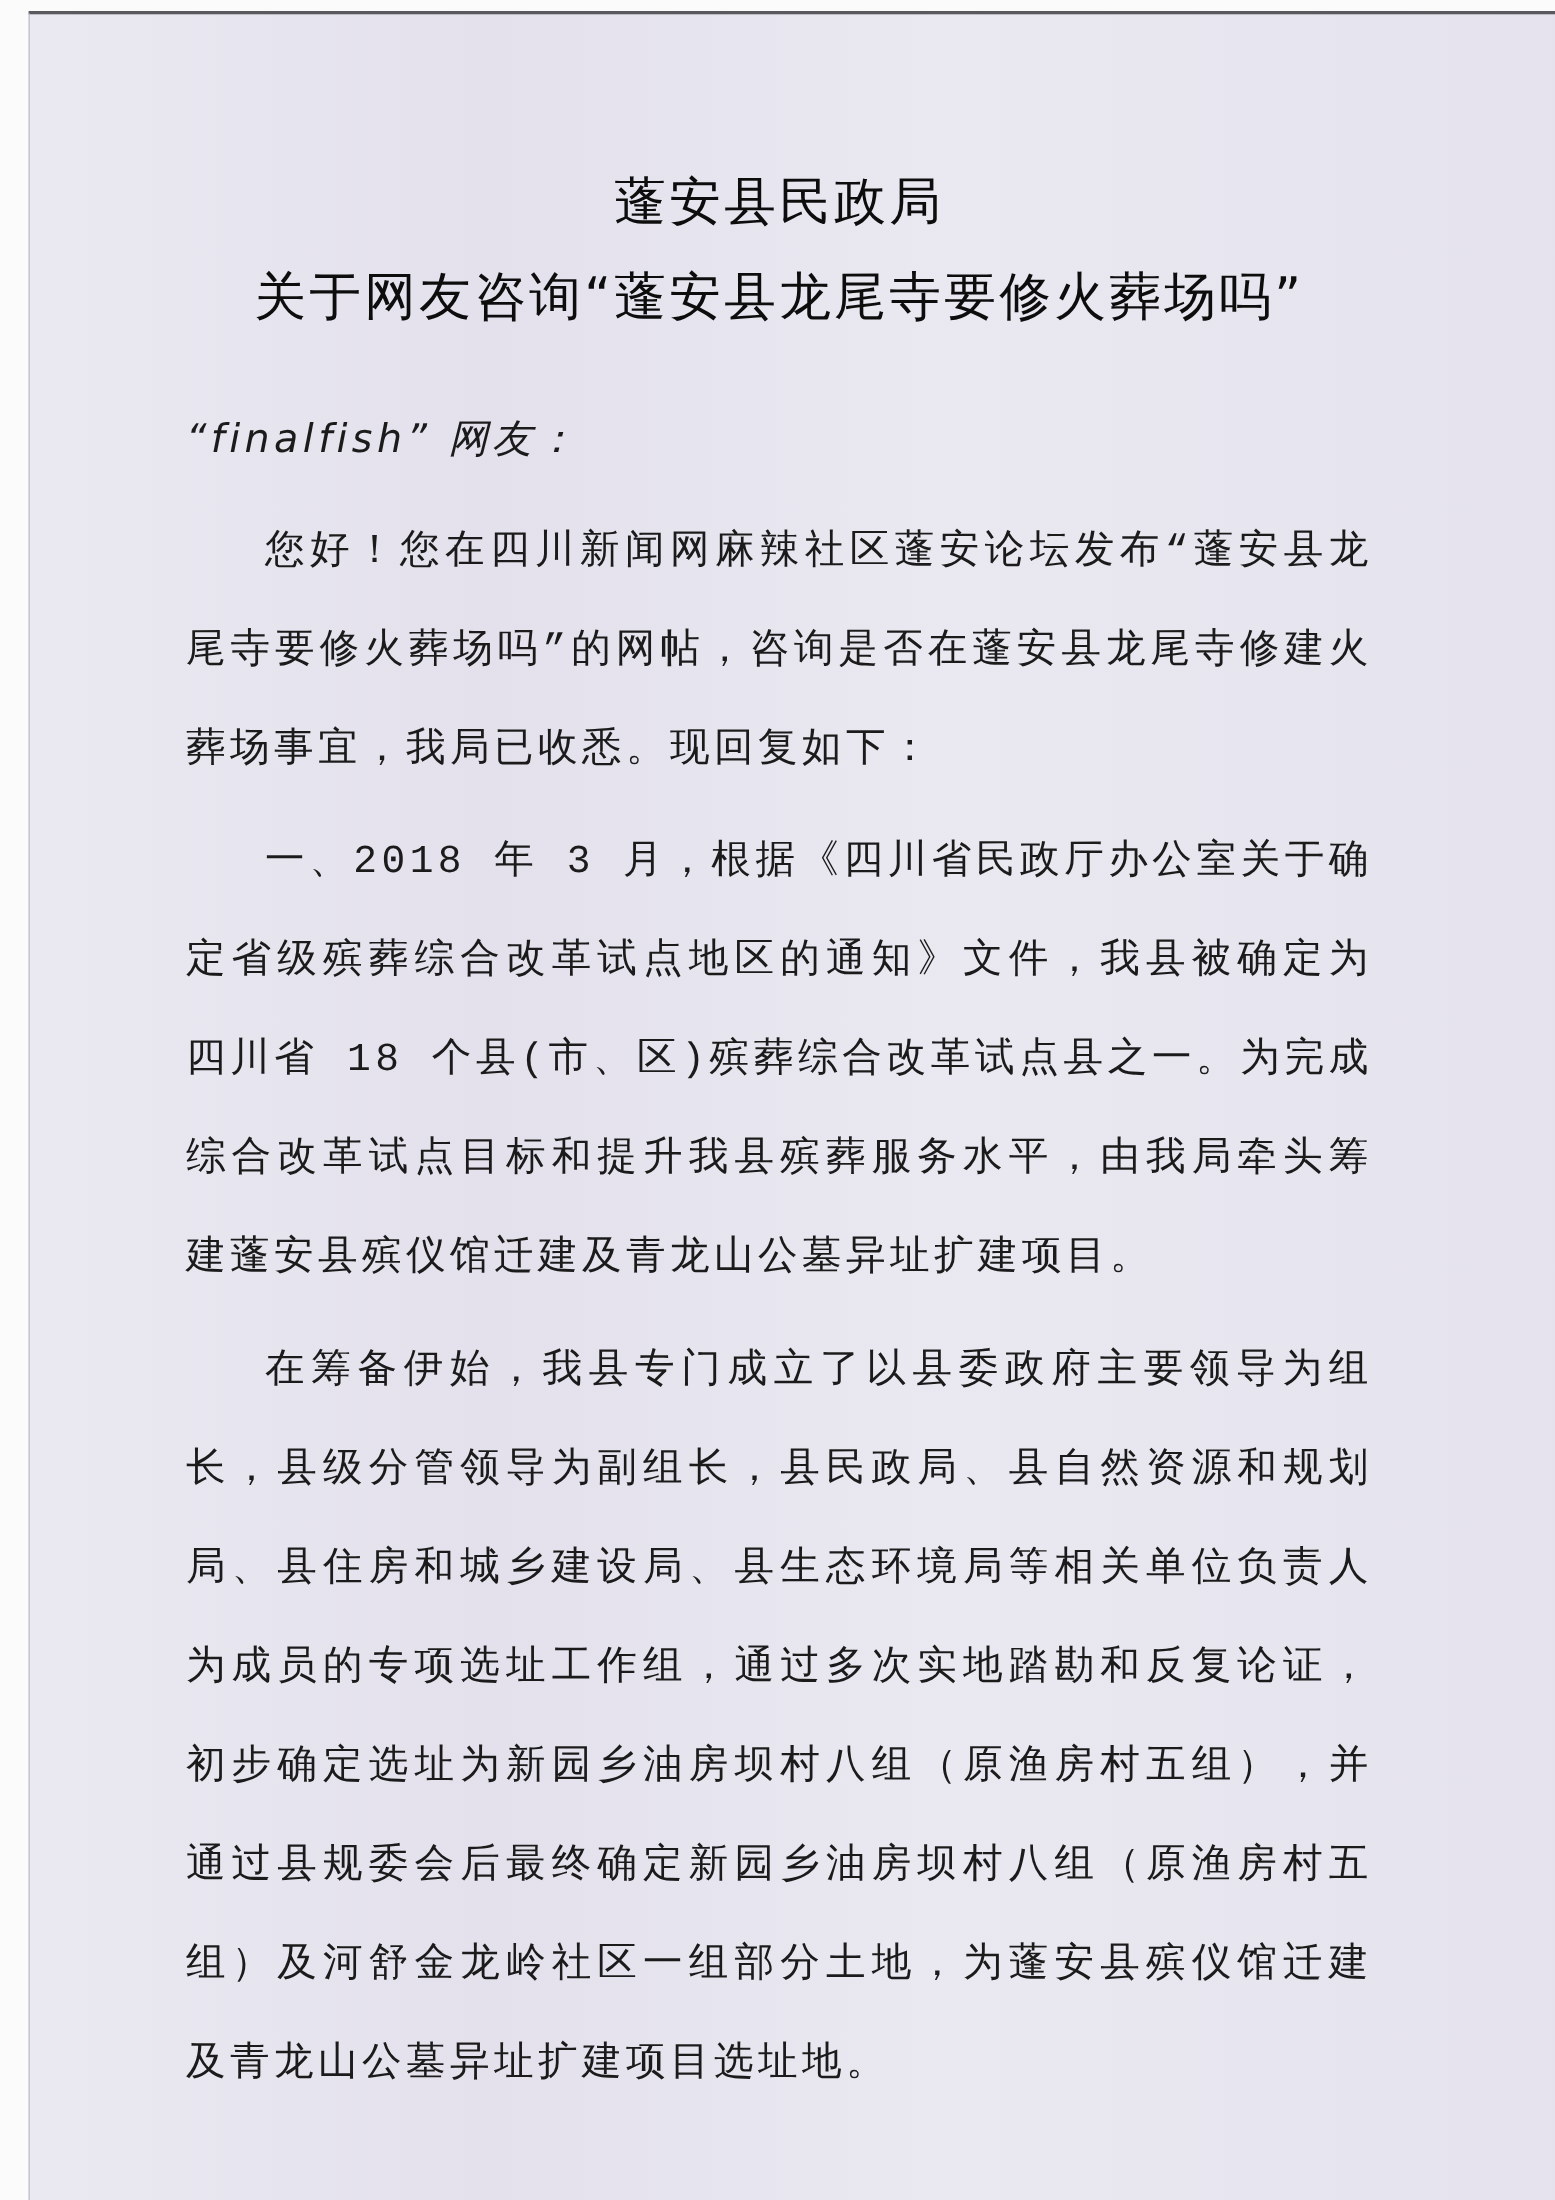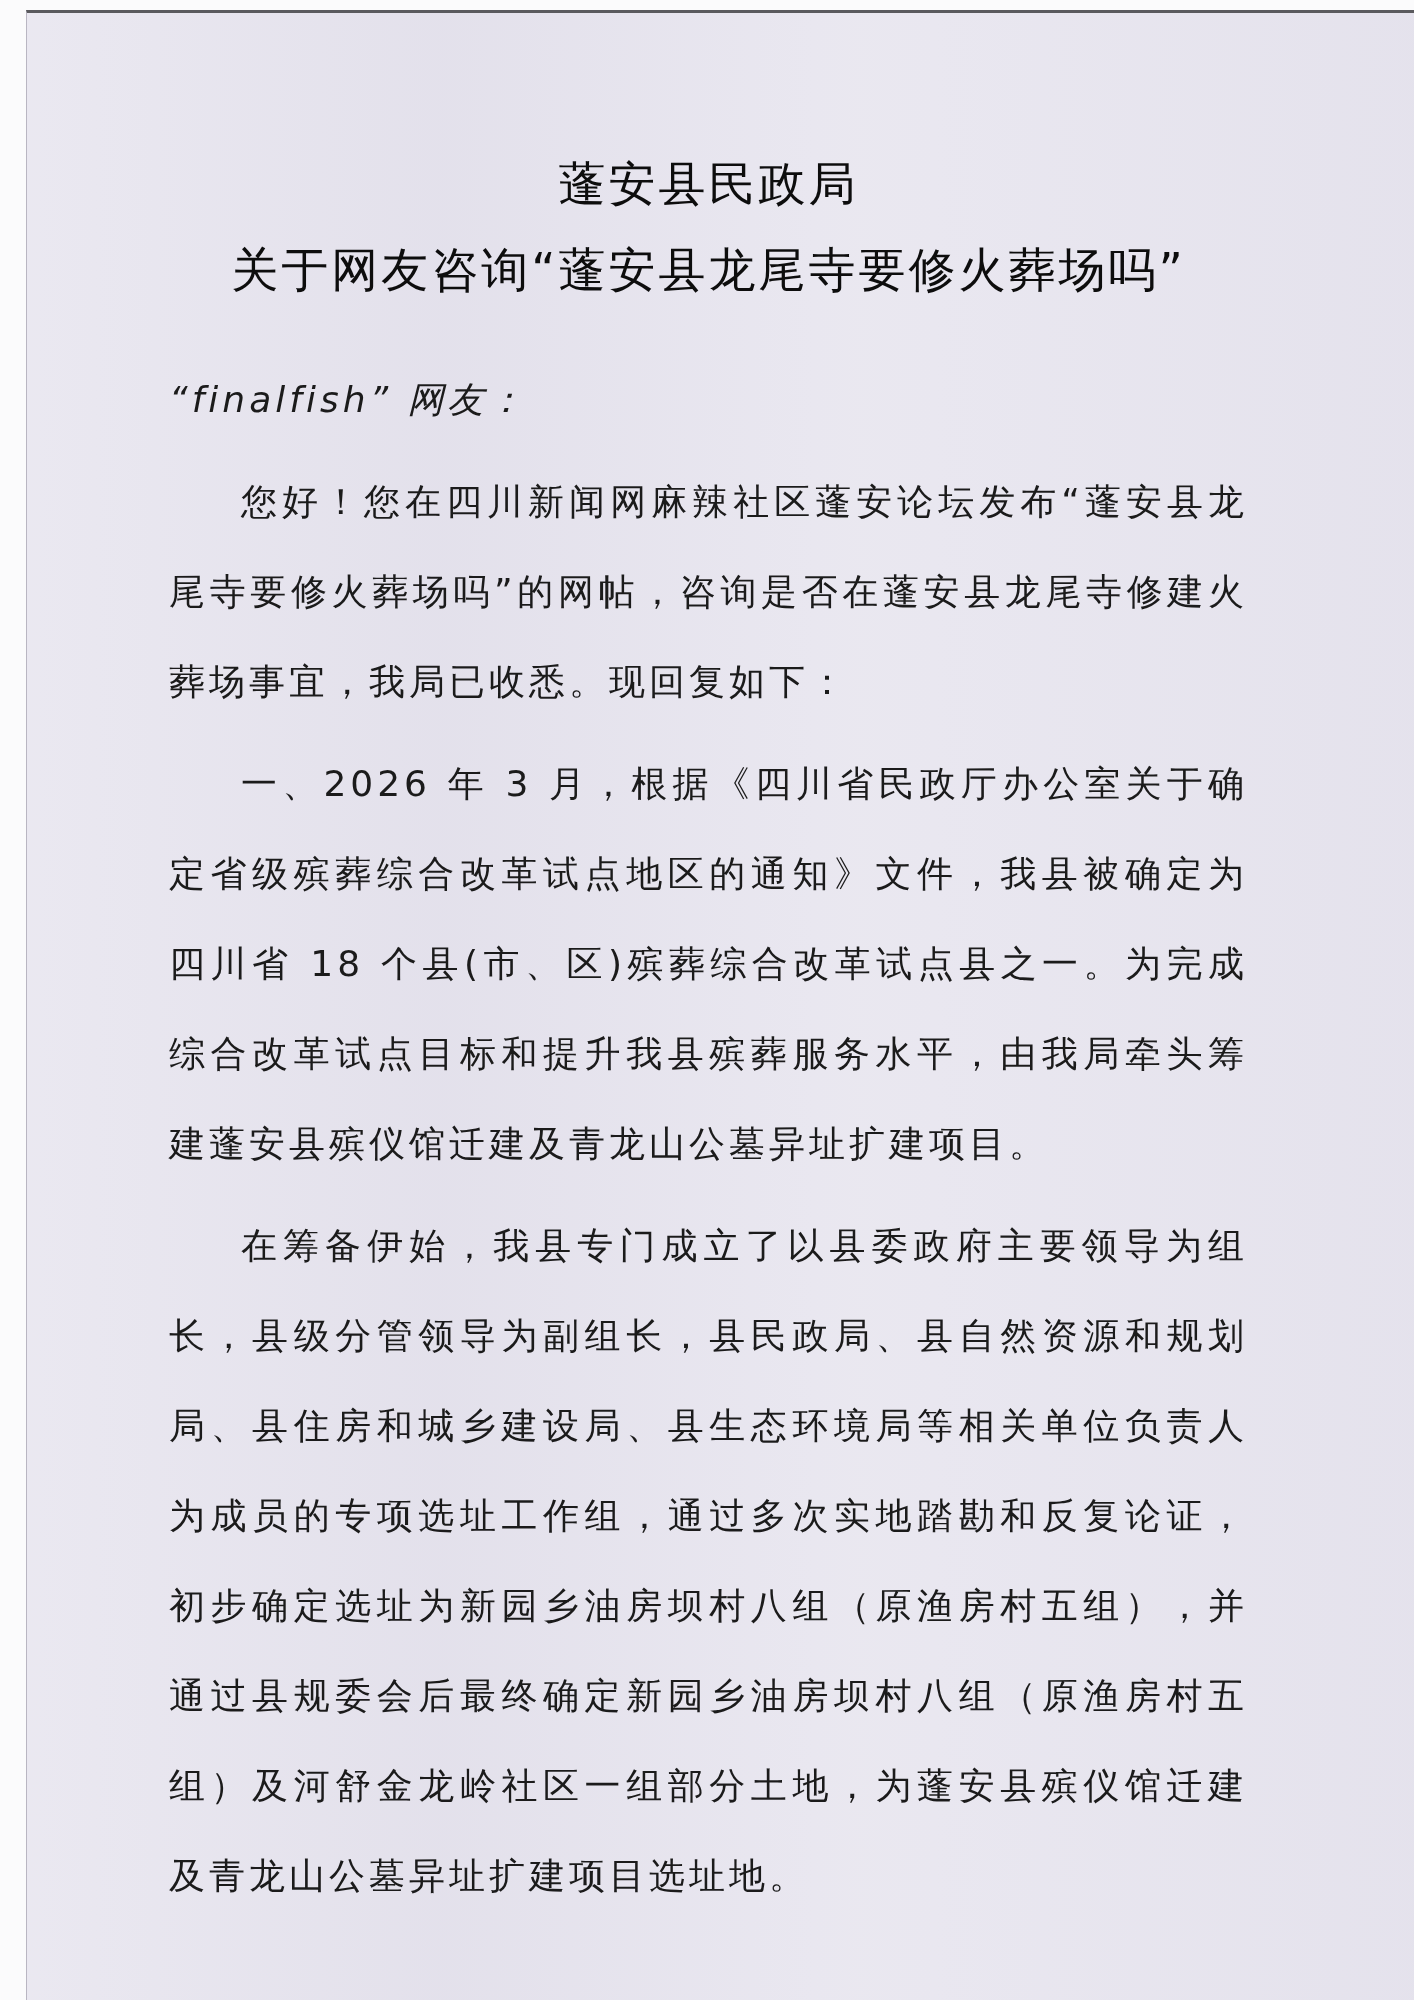--- a/index.html
+++ b/index.html
@@ -39,35 +39,36 @@
     text-align: justify;
     color: #1b1b1b;
   }
   .salutation {
     text-indent: 0;
     font-style: italic;
   }
   .para {
     text-indent: 2em;
     margin-top: 12px;
+    font-family: Liberation Mono, monospace;
   }
 </style>
 </head>
 <body>
 
 <div class="scan-page">
   <div class="content">
 
     <div class="doc-title">
       <span class="t-line">蓬安县民政局</span>
       <span class="t-line">关于网友咨询“蓬安县龙尾寺要修火葬场吗”</span>
     </div>
 
     <div class="doc-body">
       <div class="salutation">“finalfish” 网友：</div>
       <div class="para">您好！您在四川新闻网麻辣社区蓬安论坛发布“蓬安县龙尾寺要修火葬场吗”的网帖，咨询是否在蓬安县龙尾寺修建火葬场事宜，我局已收悉。现回复如下：</div>
-      <div class="para">一、2026 年 3 月，根据《四川省民政厅办公室关于确定省级殡葬综合改革试点地区的通知》文件，我县被确定为四川省 18 个县(市、区)殡葬综合改革试点县之一。为完成综合改革试点目标和提升我县殡葬服务水平，由我局牵头筹建蓬安县殡仪馆迁建及青龙山公墓异址扩建项目。</div>
+      <div class="para">一、2018 年 3 月，根据《四川省民政厅办公室关于确定省级殡葬综合改革试点地区的通知》文件，我县被确定为四川省 18 个县(市、区)殡葬综合改革试点县之一。为完成综合改革试点目标和提升我县殡葬服务水平，由我局牵头筹建蓬安县殡仪馆迁建及青龙山公墓异址扩建项目。</div>
       <div class="para">在筹备伊始，我县专门成立了以县委政府主要领导为组长，县级分管领导为副组长，县民政局、县自然资源和规划局、县住房和城乡建设局、县生态环境局等相关单位负责人为成员的专项选址工作组，通过多次实地踏勘和反复论证，初步确定选址为新园乡油房坝村八组（原渔房村五组），并通过县规委会后最终确定新园乡油房坝村八组（原渔房村五组）及河舒金龙岭社区一组部分土地，为蓬安县殡仪馆迁建及青龙山公墓异址扩建项目选址地。</div>
 
     </div>
 
   </div>
 </div>
 
 </body></html>

